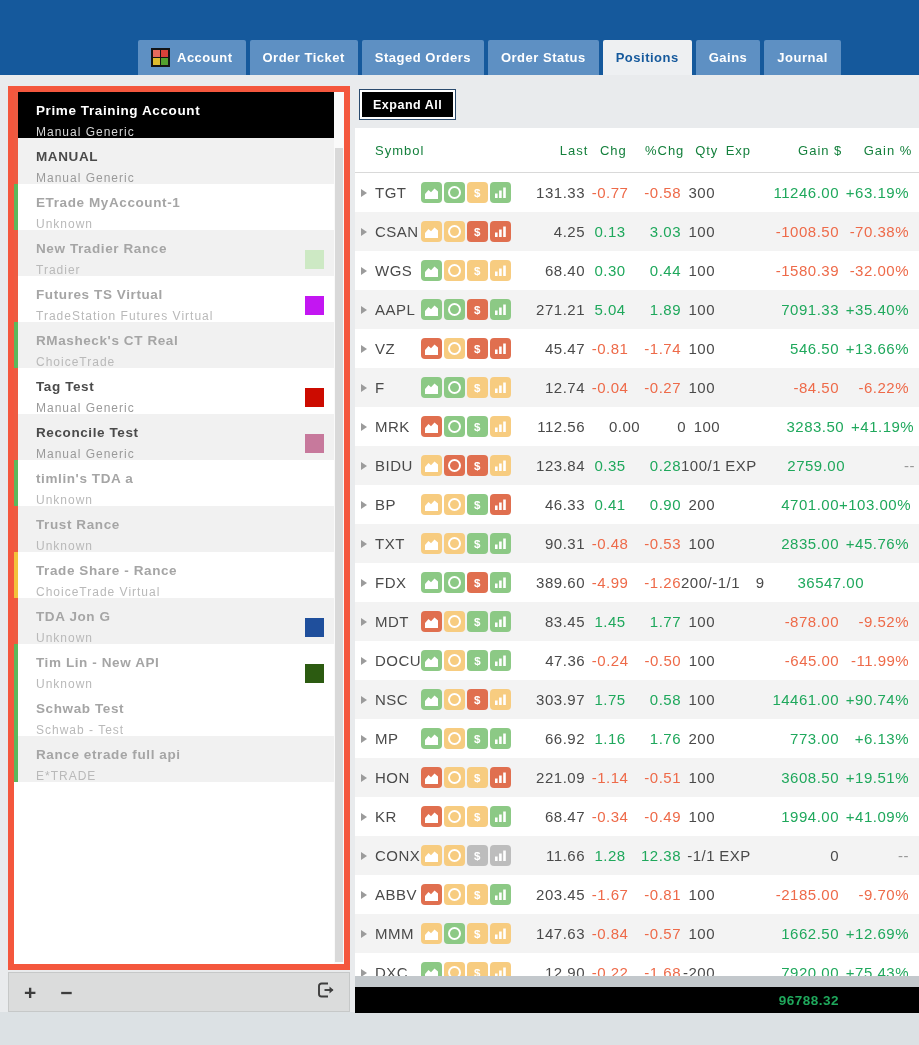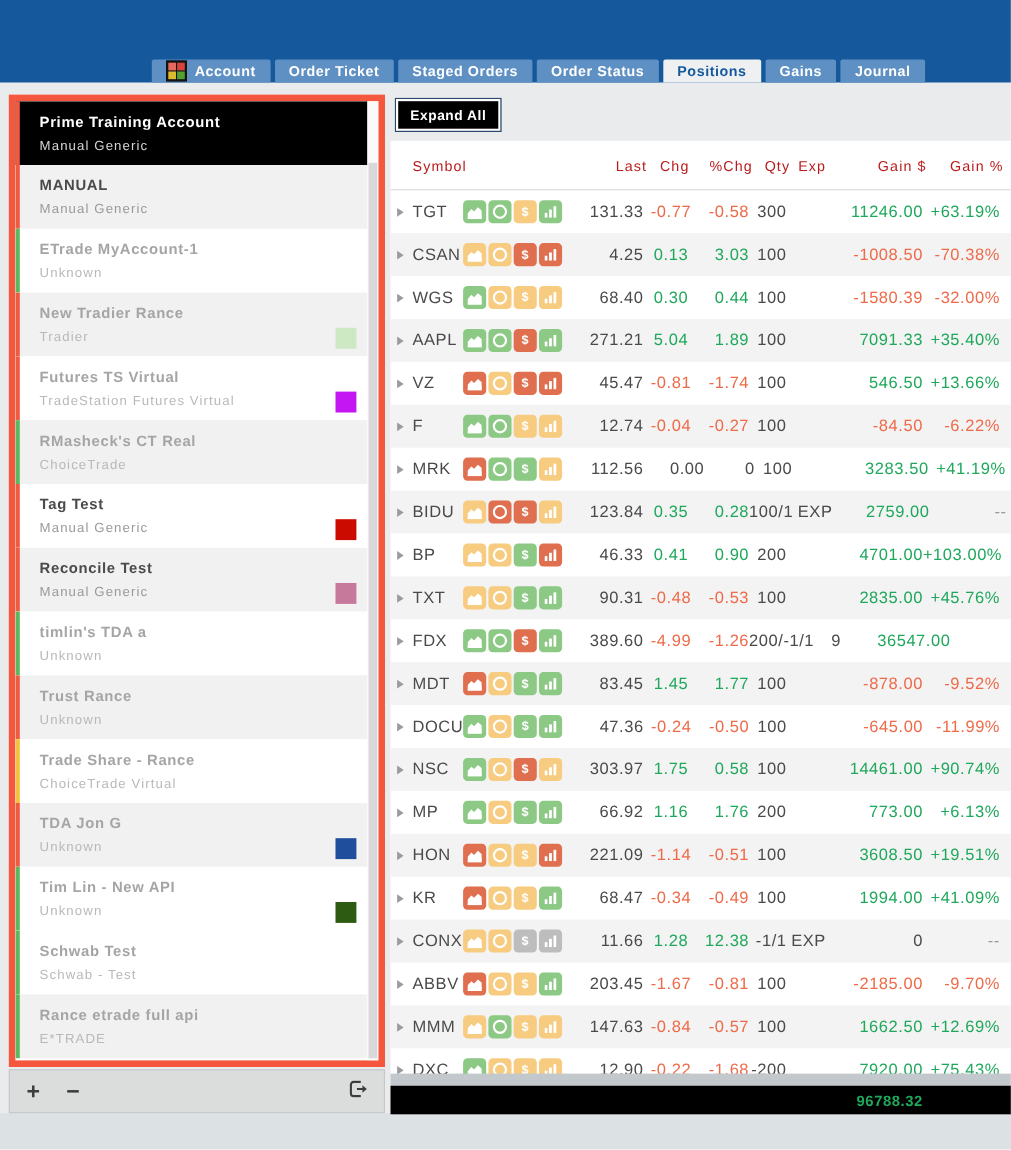--- a/index.html
+++ b/index.html
@@ -6,41 +6,41 @@
   body{
     width:919px;height:1045px;position:relative;overflow:hidden;
     background:#e9ebed;
     font-family:"Liberation Sans", sans-serif;
     -webkit-font-smoothing:antialiased;
   }
   
   .nav{position:absolute;left:0;top:0;width:919px;height:75px;background:#15599c;}
   .tabs{position:absolute;left:138px;bottom:0;display:flex;gap:4px;align-items:flex-end;}
   .tab{
-    height:21px;line-height:35px;padding:0 13px;background:#5e90c3;color:#fff;
+    height:35px;line-height:35px;padding:0 13px;background:#5e90c3;color:#fff;
     font-size:13px;font-weight:bold;letter-spacing:.5px;border-radius:2px 2px 0 0;
     display:flex;align-items:center;white-space:nowrap;cursor:default;
   }
   .tab.active{background:#eef0f2;color:#15599c;}
   .applogo{display:none;grid-template-columns:7px 7px;grid-template-rows:7px 7px;gap:1px;
     border:2px solid #141414;background:#141414;margin-right:7px;}
   .applogo i{display:block;}
   .applogo i:nth-child(1){background:#e56a5c;}
   .applogo i:nth-child(2){background:#d8423a;}
   .applogo i:nth-child(3){background:#ddbb2e;}
   .applogo i:nth-child(4){background:#53a02e;}
   
   .band-bottom{position:absolute;left:0;top:1012px;width:919px;height:33px;background:#dce1e4;}
   
   .accounts-panel{
     position:absolute;left:8px;top:86px;width:342px;height:884px;box-sizing:border-box;
     border:6px solid #f4573d;background:#fff;overflow:hidden;
   }
   .accounts-list{position:absolute;left:0;top:0;right:10px;bottom:0;}
-  .acct{position:relative;height:58px;box-sizing:border-box;padding:11px 10px 0 22px;background:#fff;}
+  .acct{position:relative;height:46px;box-sizing:border-box;padding:11px 10px 0 22px;background:#fff;}
   .acct.alt{background:#f1f1f1;}
   .acct .edge{position:absolute;left:0;top:0;bottom:0;width:4px;}
   .edge-r{background:#ee5b41;}
   .edge-g{background:#5cb85c;}
   .edge-y{background:#f3c23c;}
   .acct .a-name{font-size:13.5px;font-weight:bold;letter-spacing:.6px;color:#a5a5a5;
     white-space:nowrap;overflow:hidden;}
   .acct .a-type{font-size:12px;letter-spacing:1px;color:#b9b9b9;margin-top:7px;white-space:nowrap;}
   .acct.dark .a-name{color:#4a4a4a;}
   .acct.dark .a-type{color:#9a9a9a;}
@@ -62,21 +62,21 @@
   
   .expand-btn{
     position:absolute;left:360px;top:90px;height:29px;box-sizing:border-box;
     background:#000;color:#fff;border:2px solid #fff;outline:1px solid #294a6d;
     font-family:"Liberation Sans",sans-serif;font-size:12.5px;font-weight:bold;letter-spacing:.5px;
     padding:0 11px;cursor:default;
   }
   .table{position:absolute;left:355px;top:128px;width:564px;height:884px;background:#fff;}
   .trow{display:flex;align-items:center;padding:0 10px 0 6px;height:39px;font-size:15px;
     letter-spacing:.5px;color:#4a4a4a;}
-  .thead{height:44px;border-bottom:1px solid #d9d9d9;color:#b91c1c;font-size:13px;letter-spacing:1px;
+  .thead{height:44px;border-bottom:1px solid #d9d9d9;color:#15803d;font-size:13px;letter-spacing:1px;
     display:flex;align-items:center;padding:0 10px 0 6px;}
   .tbody{height:804px;overflow:hidden;}
   .trow:nth-child(even){background:#f3f3f3;}
   .cell{display:flex;justify-content:flex-end;overflow:visible;}
   .cell>span{white-space:nowrap;}
   .c-arrow{flex:0 0 14px;justify-content:flex-start;}
   .c-sym{flex:0 0 46px;justify-content:flex-start;}
   .c-badges{flex:0 0 92px;display:flex;justify-content:flex-start;gap:2px;}
   .c-last{flex:0 0 72px;}
   .c-chg{flex:0 0 50px;justify-content:center;}

